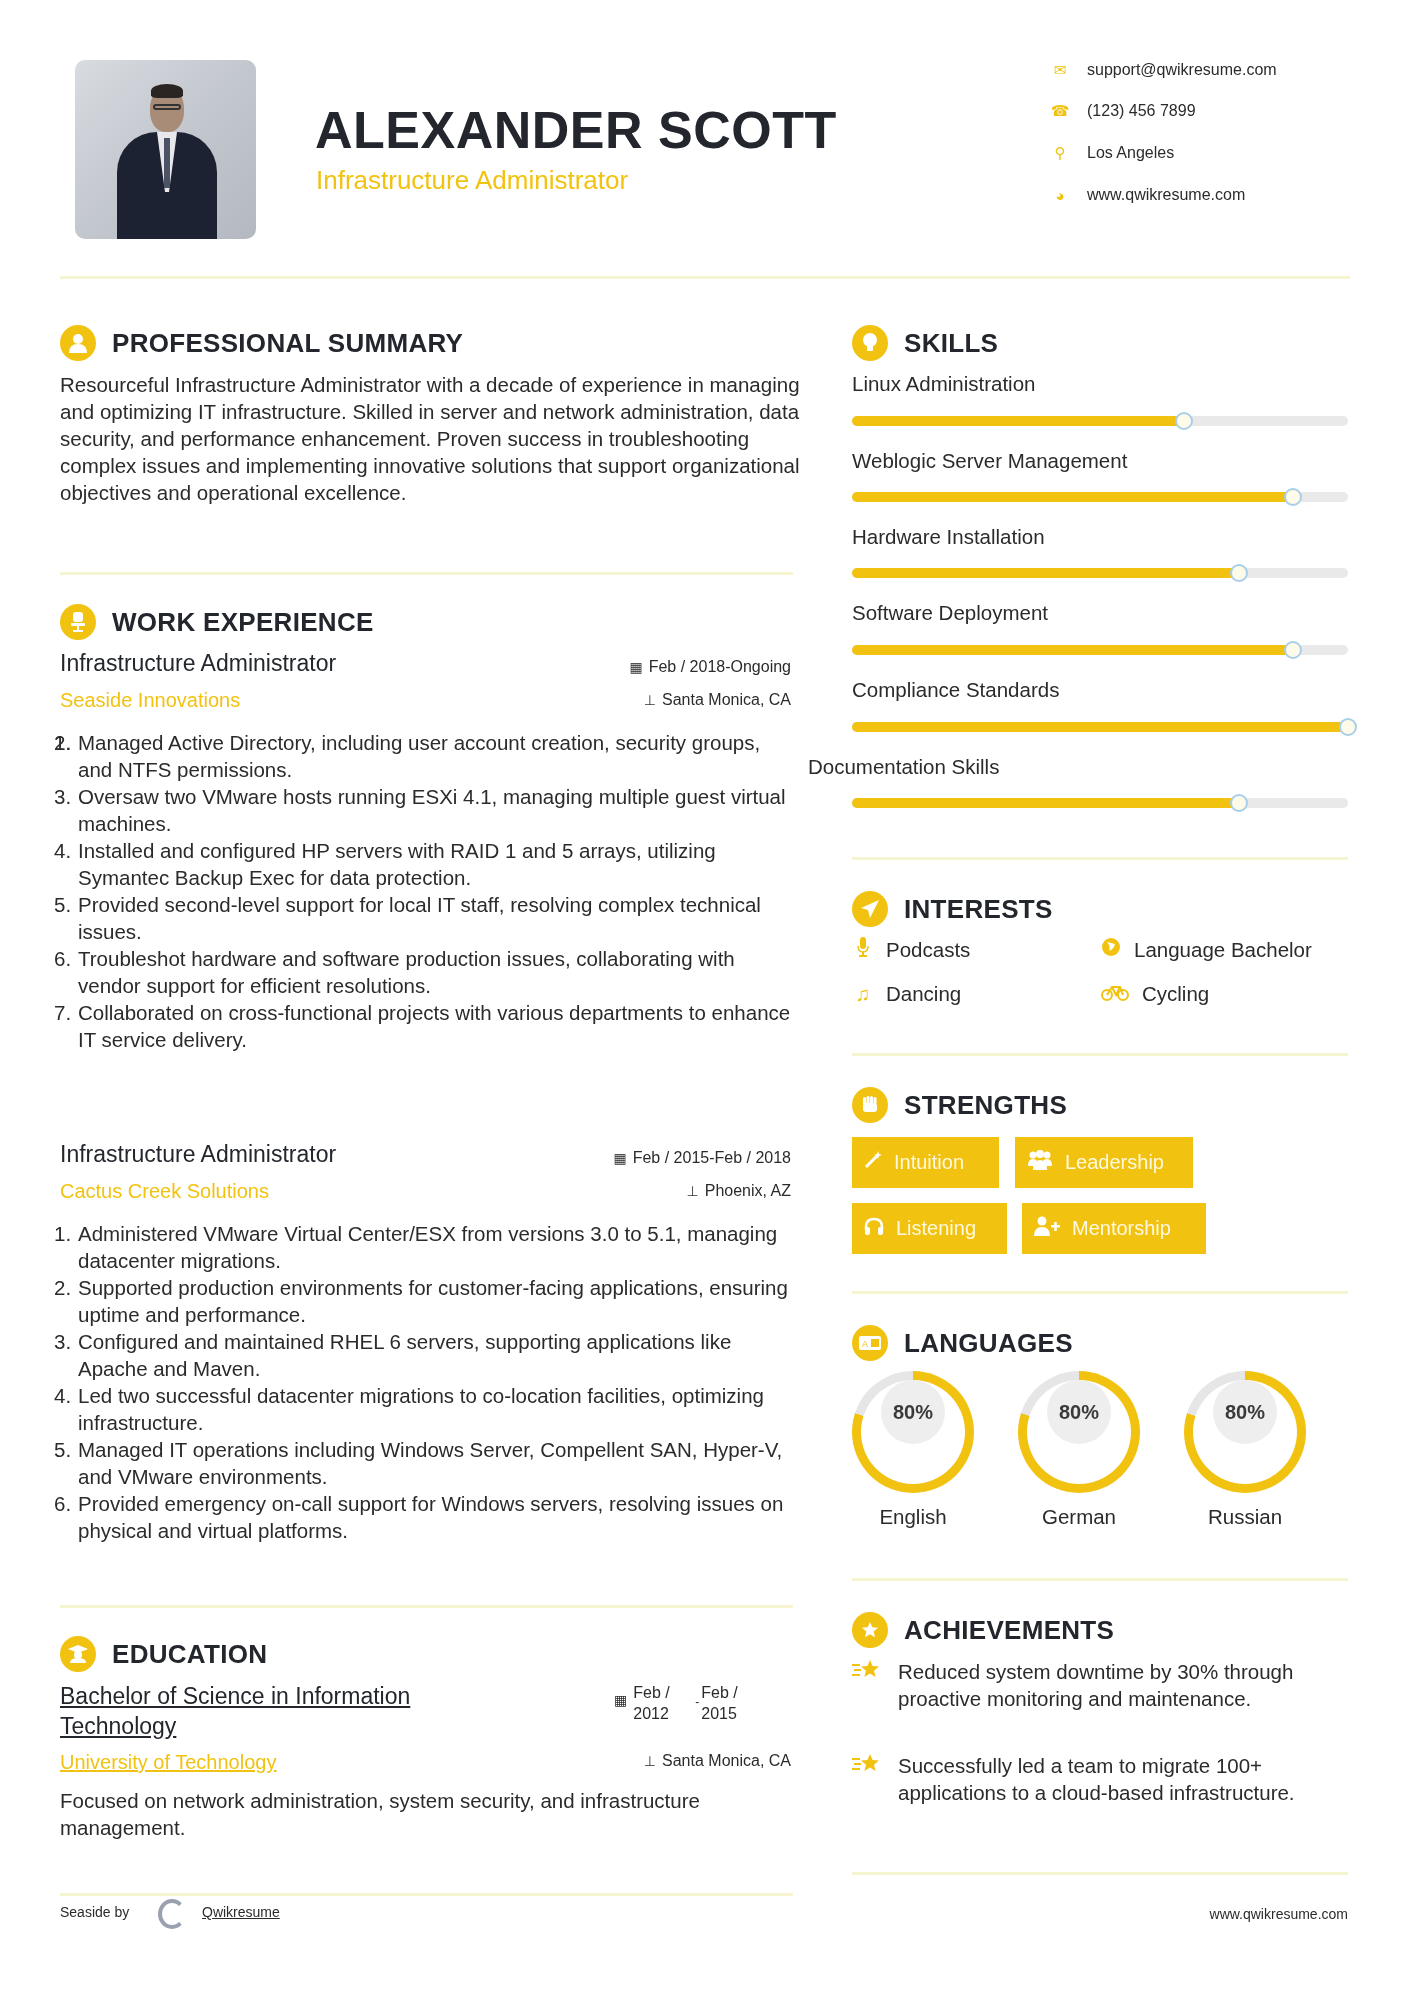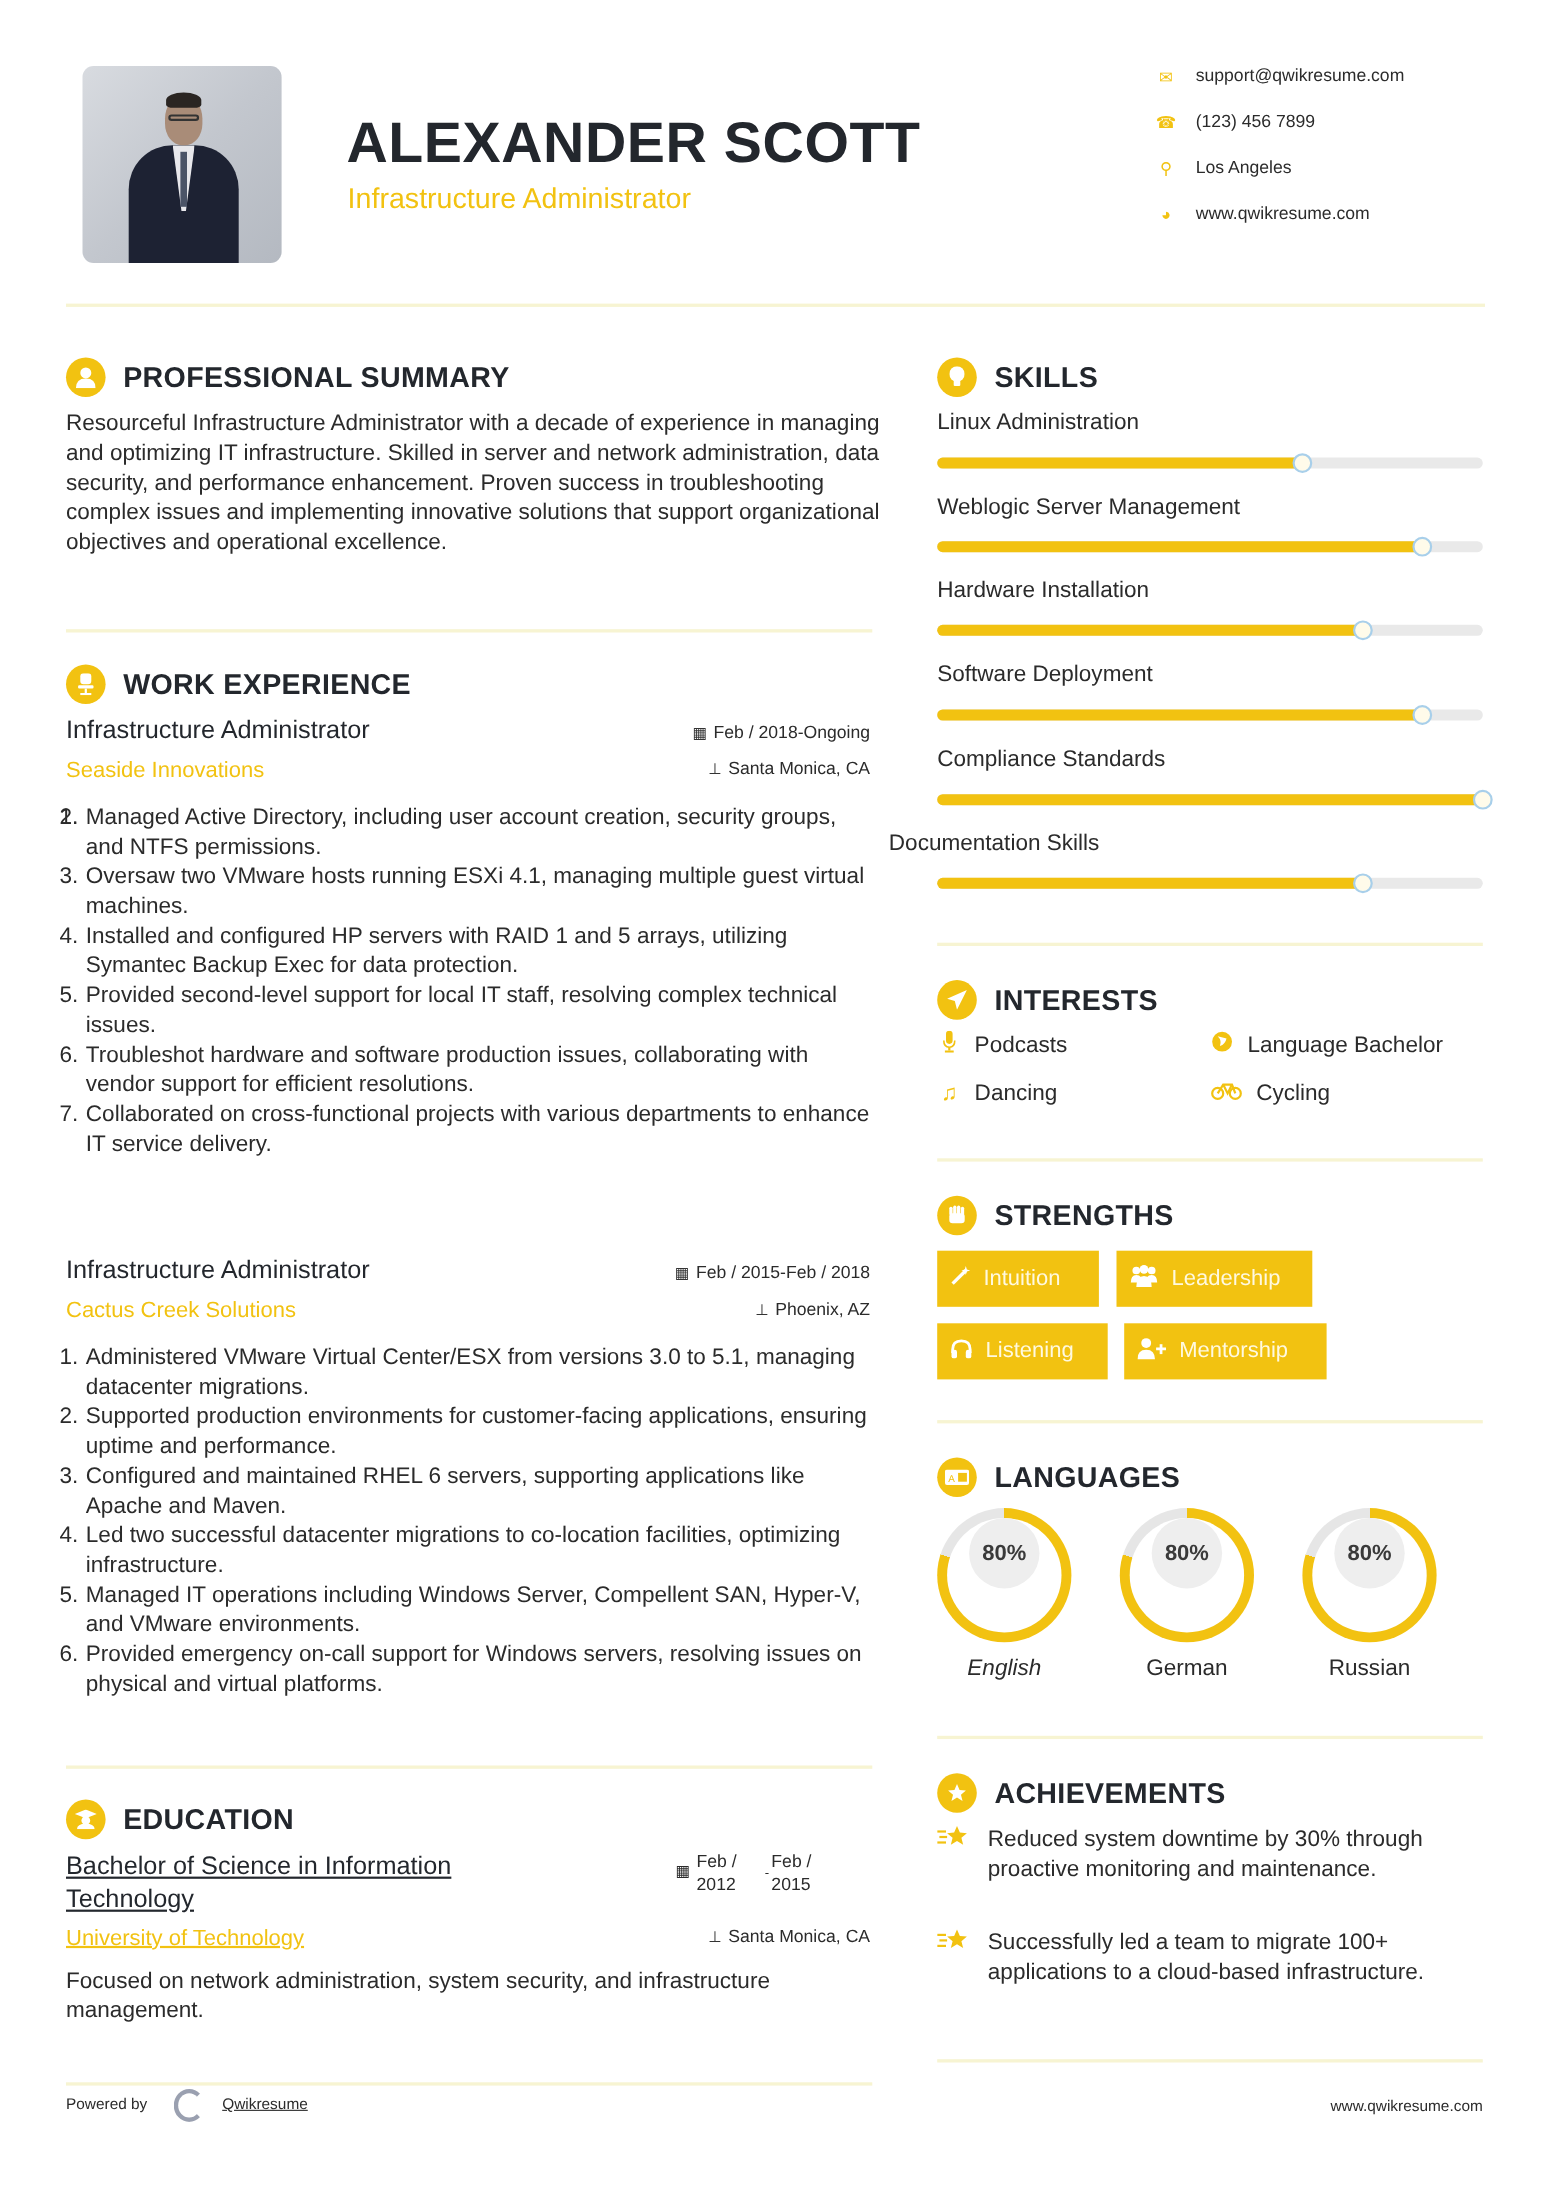--- a/index.html
+++ b/index.html
@@ -354,21 +354,21 @@
       </svg>
   </div>
   <div class="sec-title">LANGUAGES</div>
 </div>
 <div class="abs" style="left:852px; top:1371px;">
   <div class="donut" style="background: conic-gradient(rgb(242, 194, 17) 0deg, rgb(242, 194, 17) 80%, rgb(230, 230, 230) 80%, rgb(230, 230, 230) 100%);">
       <div class="donut-inner">
         <div class="donut-core">80%</div>
       </div>
     </div>
-  <div class="lang-name" style="margin-top:12px;font-style:italic;">English</div>
+  <div class="lang-name" style="margin-top:12px;">English</div>
 </div>
 <div class="abs" style="left:1018px; top:1371px;">
   <div class="donut" style="background: conic-gradient(rgb(242, 194, 17) 0deg, rgb(242, 194, 17) 80%, rgb(230, 230, 230) 80%, rgb(230, 230, 230) 100%);">
       <div class="donut-inner">
         <div class="donut-core">80%</div>
       </div>
     </div>
   <div class="lang-name" style="margin-top:12px;">German</div>
 </div>
 <div class="abs" style="left:1184px; top:1371px;">
@@ -408,16 +408,16 @@
         <rect x="0" y="6" width="8" height="2" fill="#f2c211"></rect>
         <rect x="2" y="11" width="7" height="2" fill="#f2c211"></rect>
         <rect x="0" y="16" width="8" height="2" fill="#f2c211"></rect>
       </svg>
   </span>
   <span>Successfully led a team to migrate 100+ applications to a cloud-based infrastructure.</span>
 </div>
 
 <div class="abs divider" style="left:852px; top:1872px; width:496px;"></div>
 
-<div class="abs powered" style="left:60px; top:1904px;">Powered by</div>
+<div class="abs powered" style="left:60px; top:1904px;">Seaside by</div>
 <div class="abs qlogo" style="left:158px; top:1899px;"></div>
 <a class="abs qlink" style="left:202px; top:1904px;">Qwikresume</a>
 <div class="abs site" style="right:59px; top:1906px;">www.qwikresume.com</div>
 
 </body></html>

